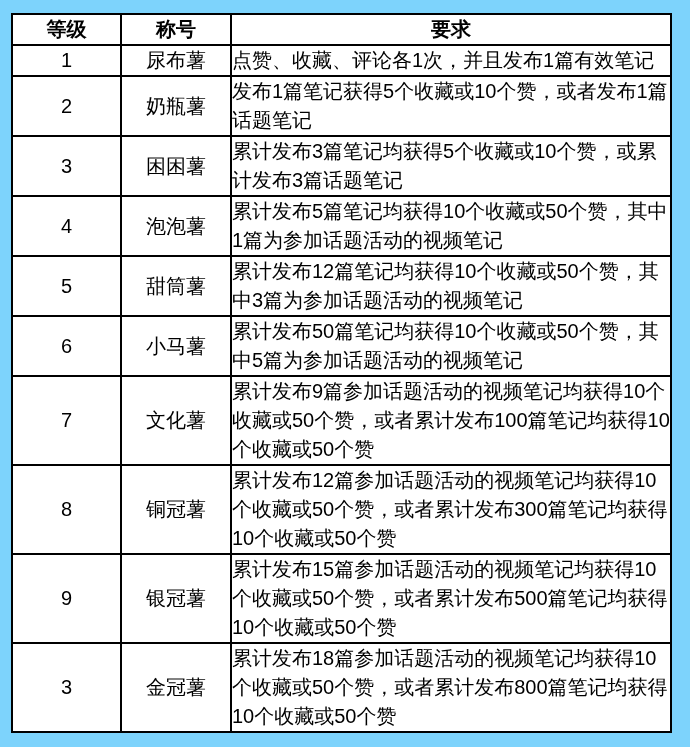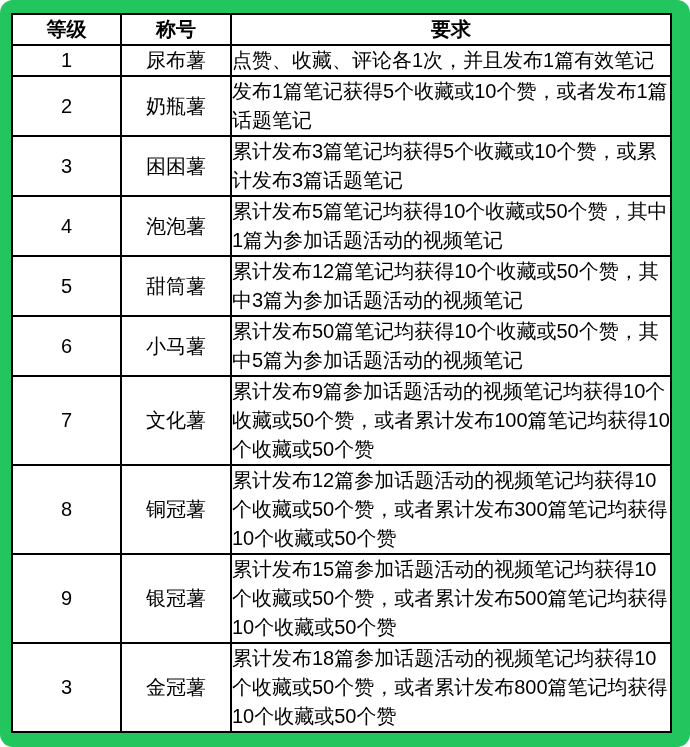--- a/index.html
+++ b/index.html
@@ -8,22 +8,21 @@
     background: #ffffff;
     width: 690px;
     height: 747px;
     font-family: "Liberation Sans", "DejaVu Sans", sans-serif;
     overflow: hidden;
   }
   .page {
     position: relative;
     width: 690px;
     height: 747px;
-    background: #22c55e;
-    border-radius: 13px;
+    background: #7dd3fc;
   }
   table.level-table {
     position: absolute;
     left: 11px;
     top: 13px;
     width: 659px;
     border-collapse: collapse;
     table-layout: fixed;
     background: #ffffff;
   }

